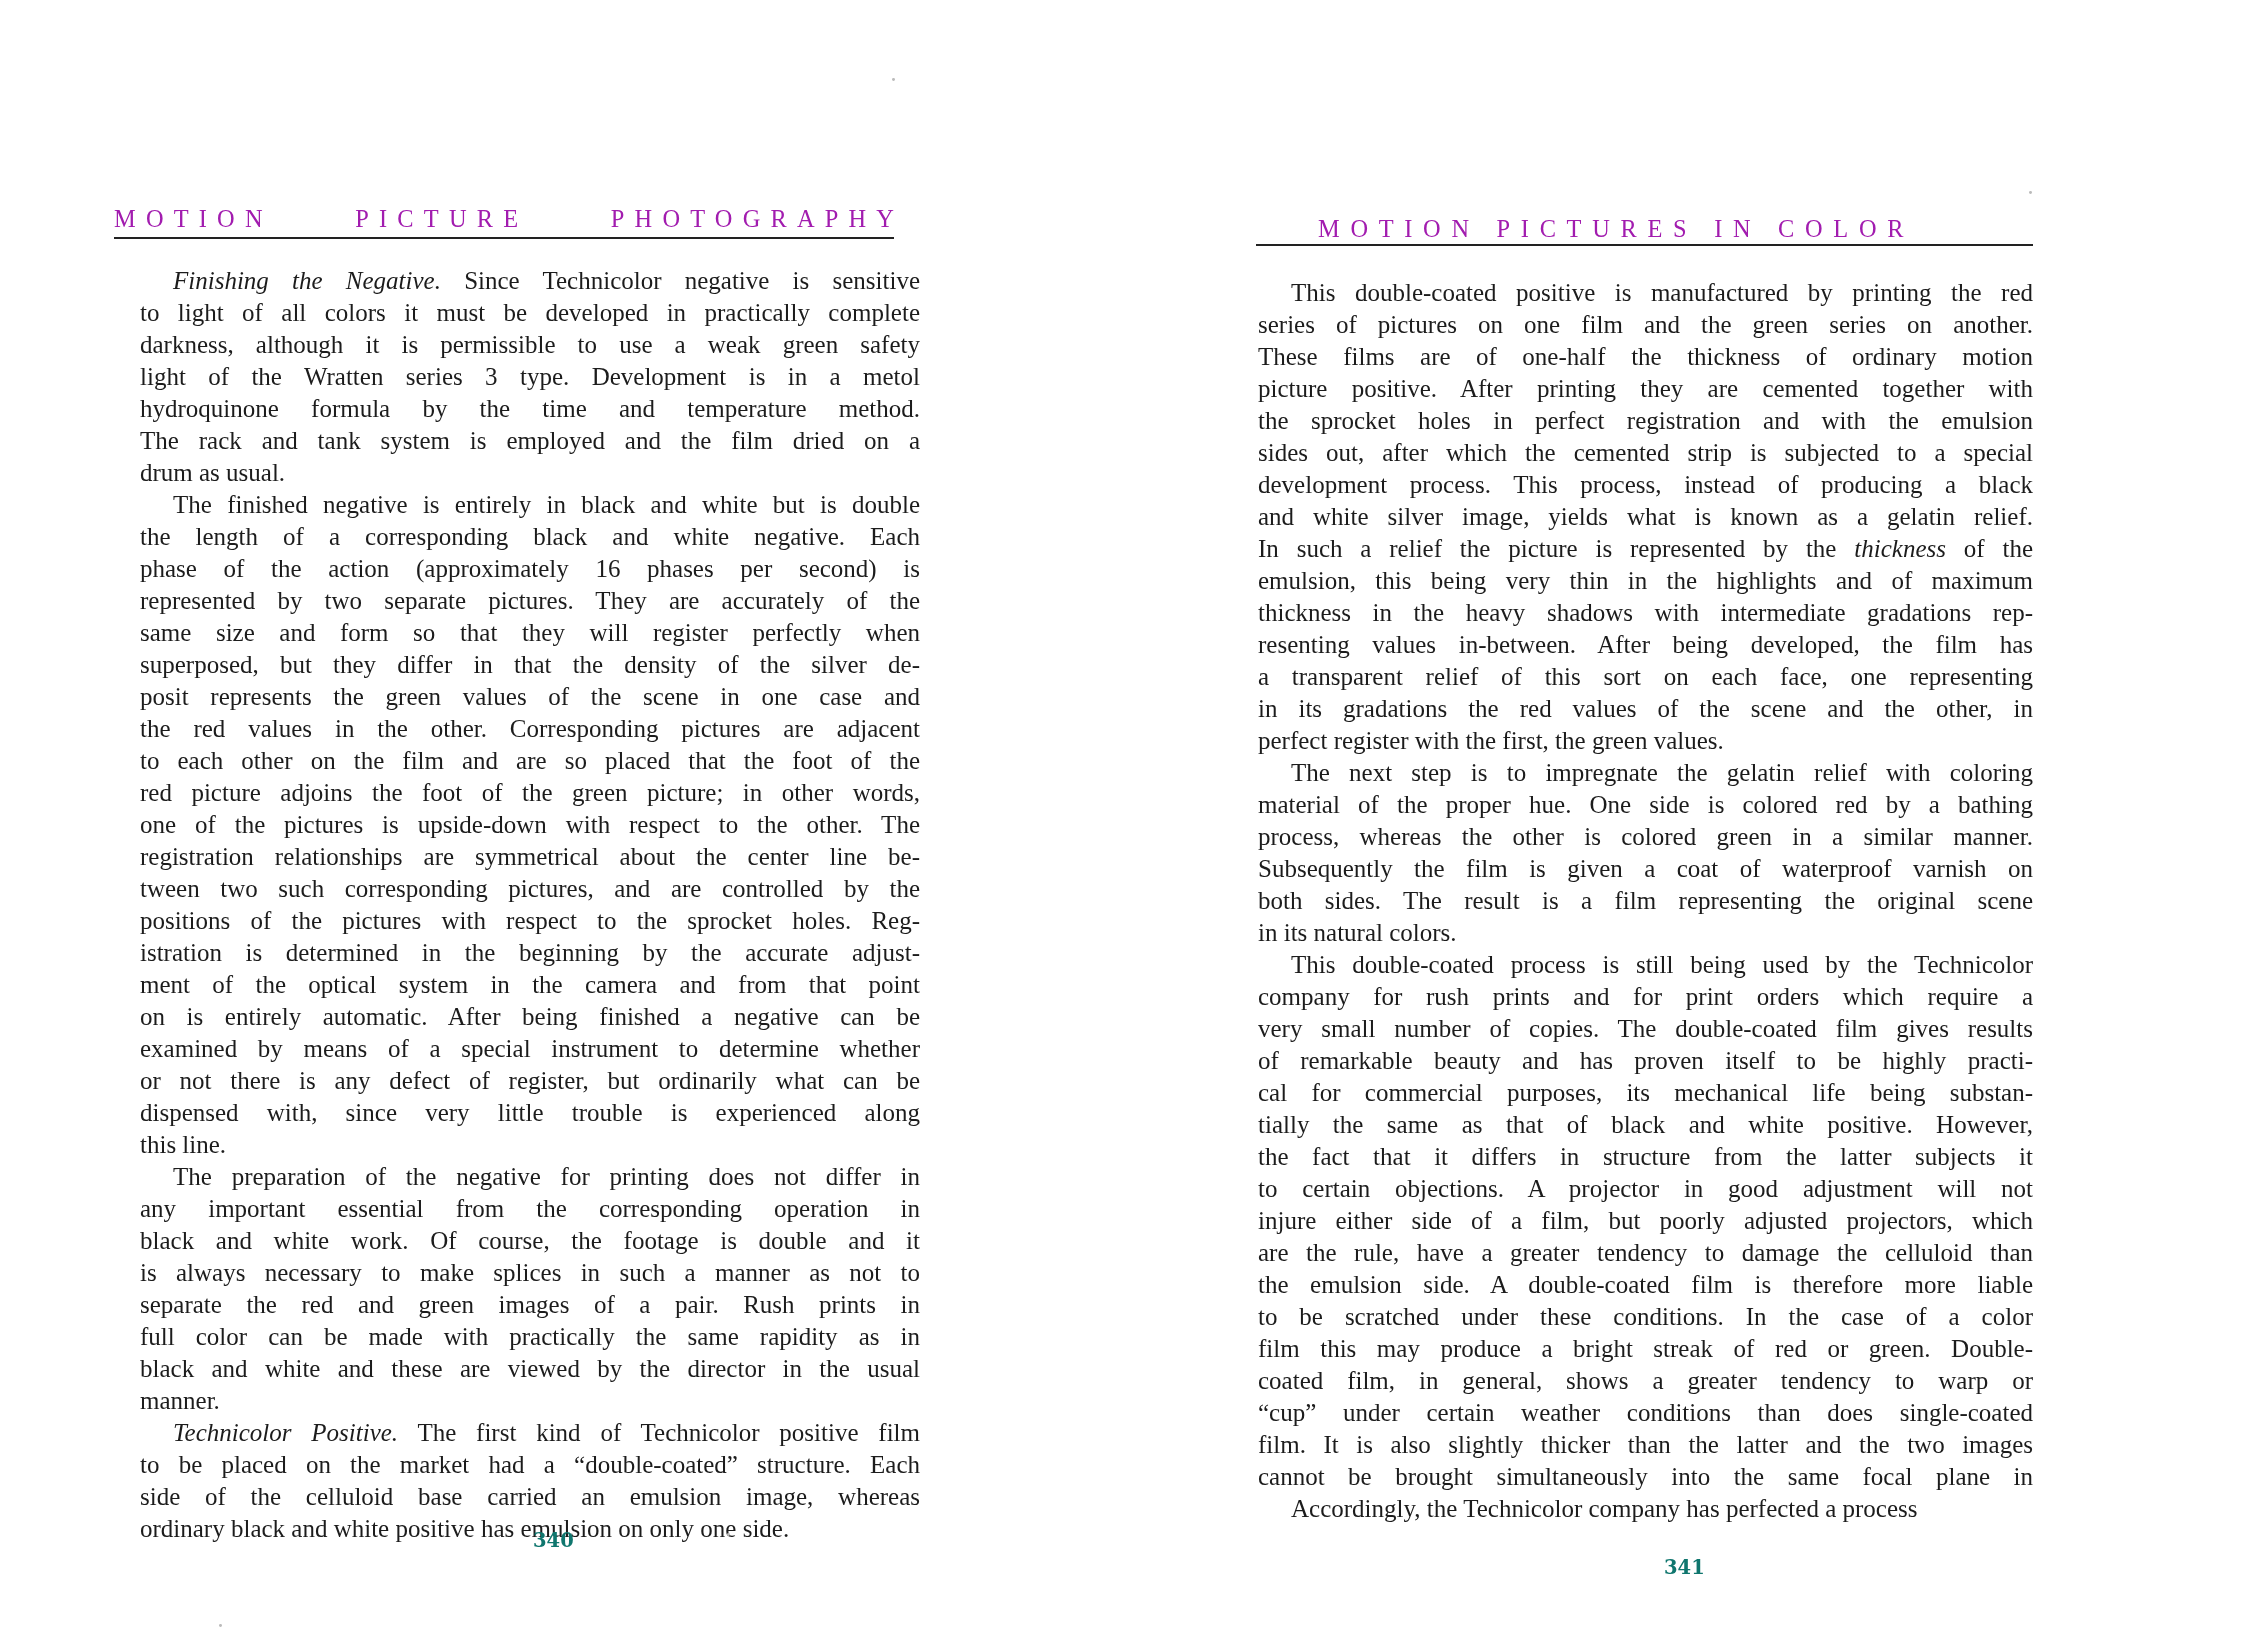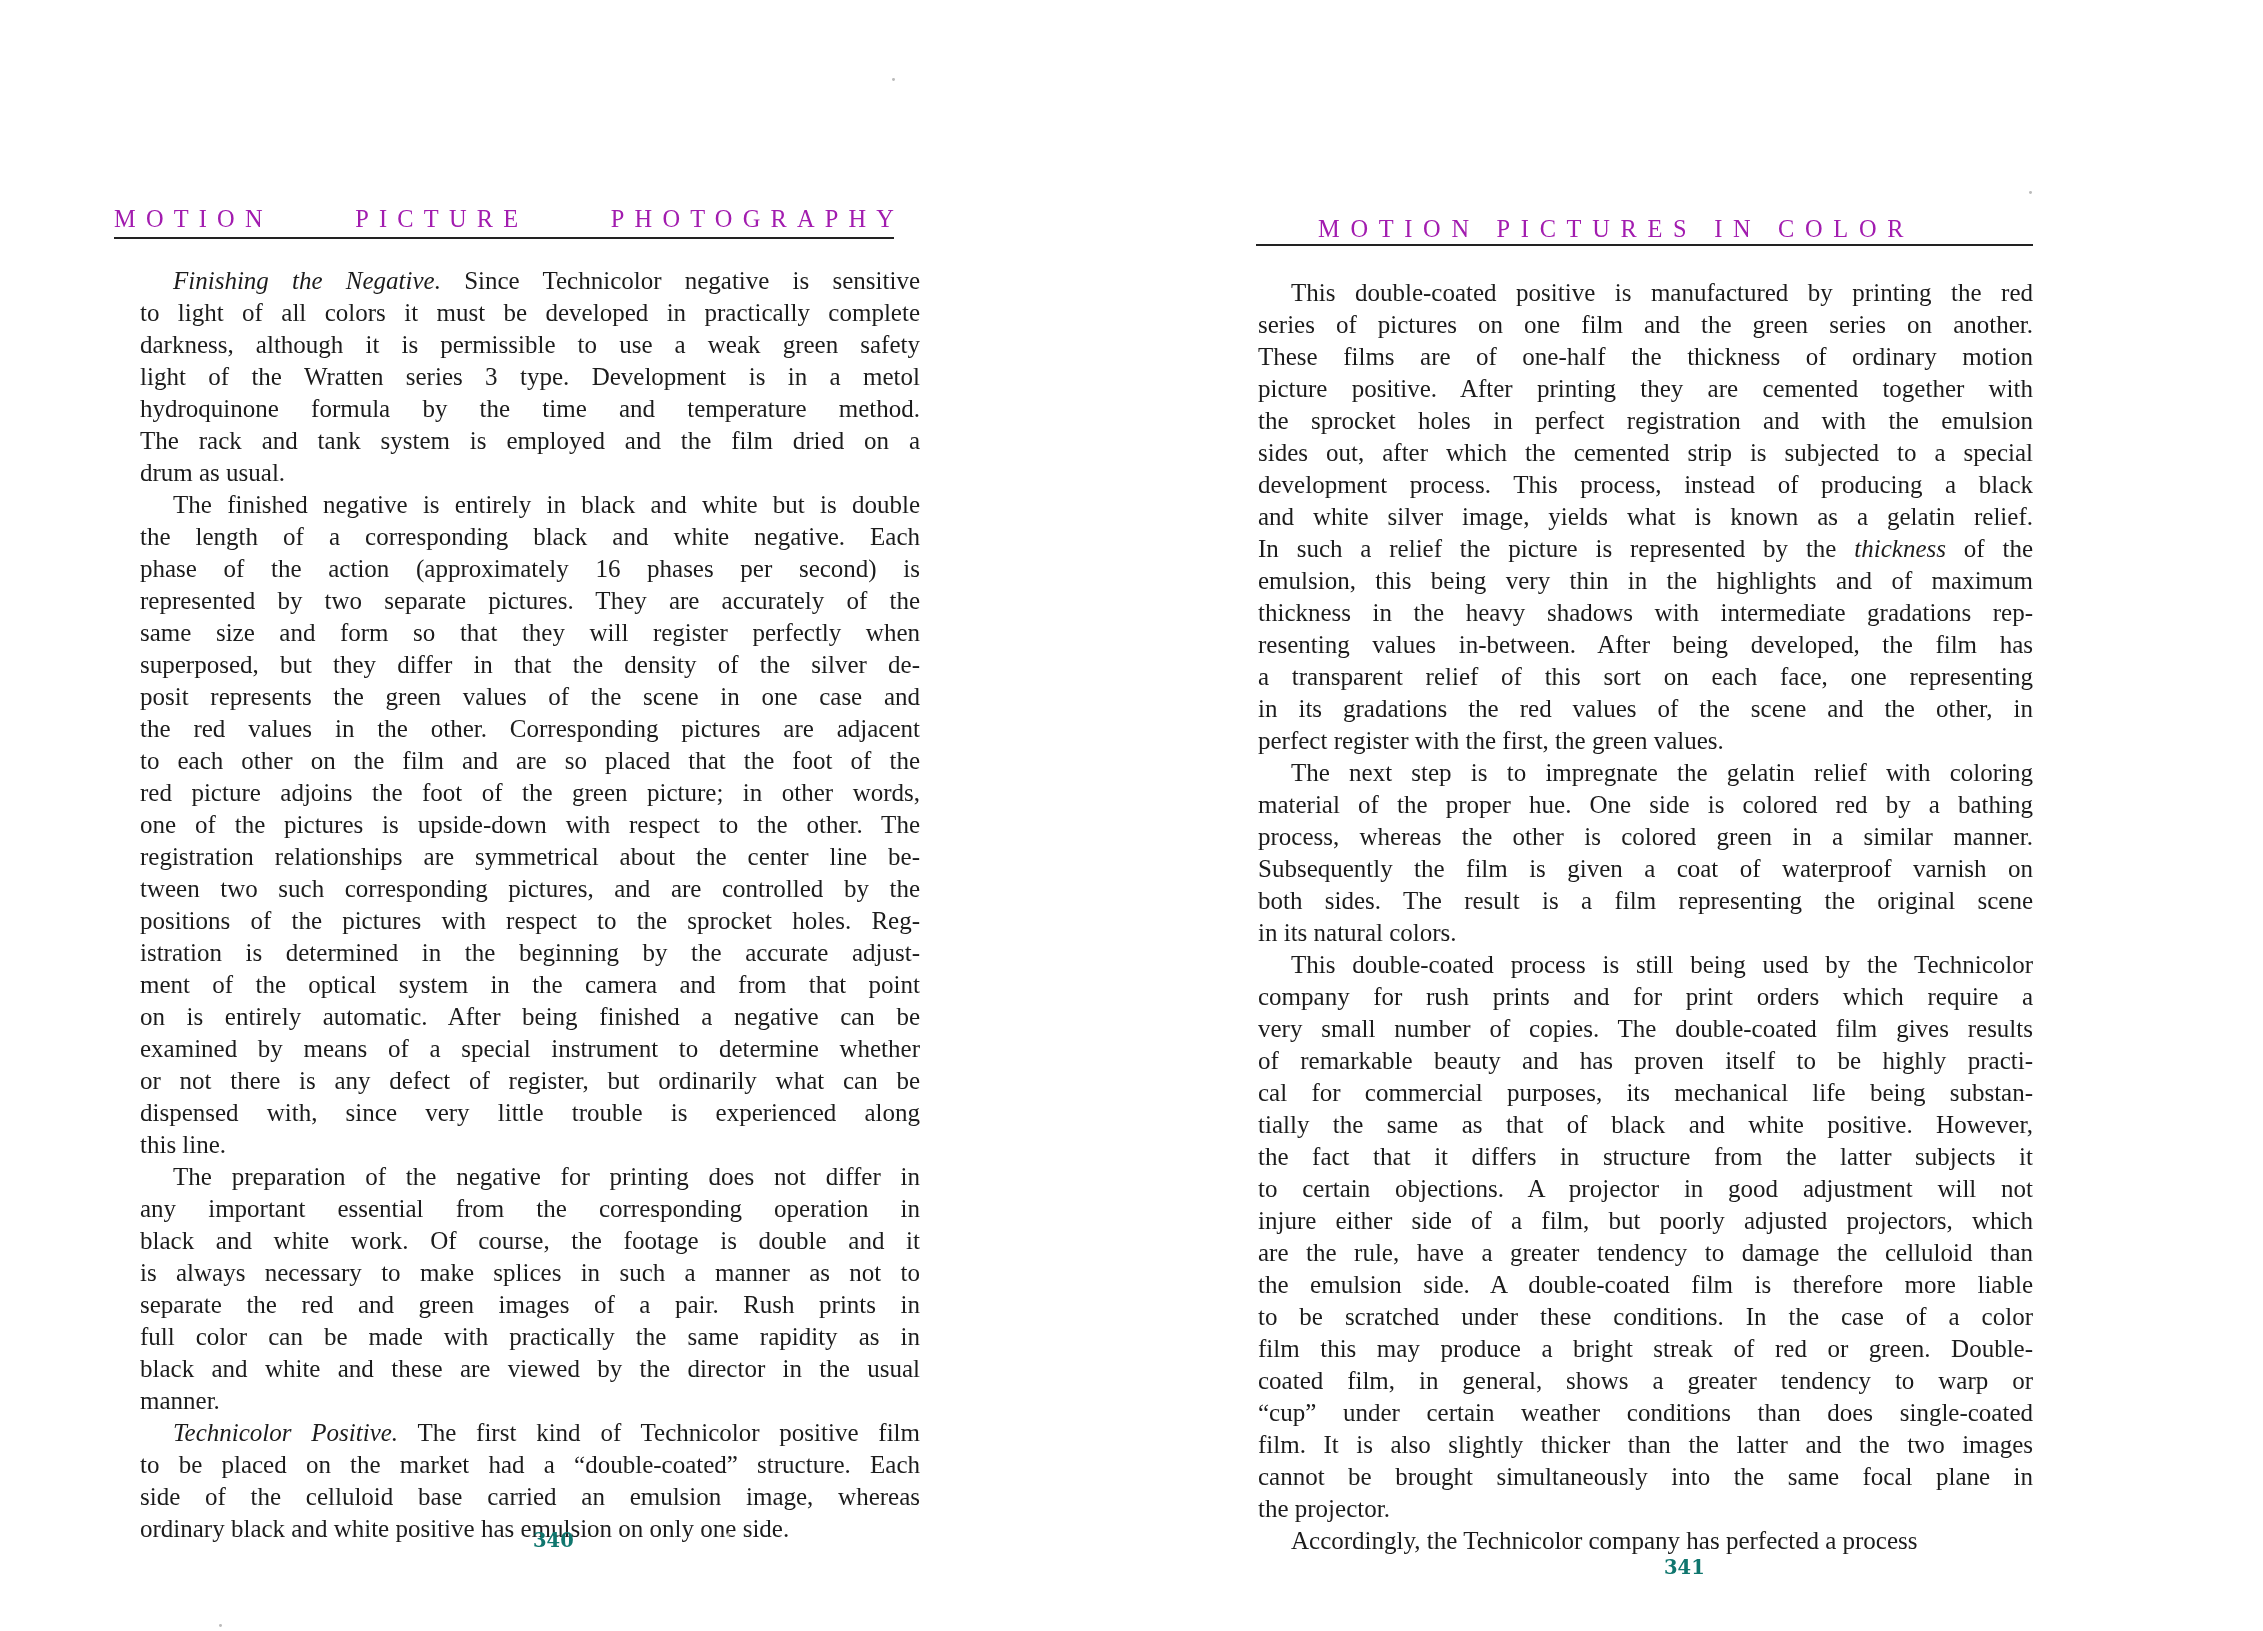--- a/index.html
+++ b/index.html
@@ -149,21 +149,20 @@
       <span class="line"><span>to certain objections. A projector in good adjustment will not</span></span>
       <span class="line"><span>injure either side of a film, but poorly adjusted projectors, which</span></span>
       <span class="line"><span>are the rule, have a greater tendency to damage the celluloid than</span></span>
       <span class="line"><span>the emulsion side. A double-coated film is therefore more liable</span></span>
       <span class="line"><span>to be scratched under these conditions. In the case of a color</span></span>
       <span class="line"><span>film this may produce a bright streak of red or green. Double-</span></span>
       <span class="line"><span>coated film, in general, shows a greater tendency to warp or</span></span>
       <span class="line"><span>“cup” under certain weather conditions than does single-coated</span></span>
       <span class="line"><span>film. It is also slightly thicker than the latter and the two images</span></span>
       <span class="line"><span>cannot be brought simultaneously into the same focal plane in</span></span>
-      <span class="line last"><span>the projector.</span></span>
       <span class="line indent last"><span>Accordingly, the Technicolor company has perfected a process</span></span>
     </div>
   <div class="page-number">341</div>
 </div>
 
 <div class="speck" style="left:892px;top:78px"></div>
 <div class="speck" style="left:2029px;top:191px"></div>
 <div class="speck" style="left:219px;top:1624px"></div>
 <div class="speck" style="left:727px;top:1533px"></div>
 

